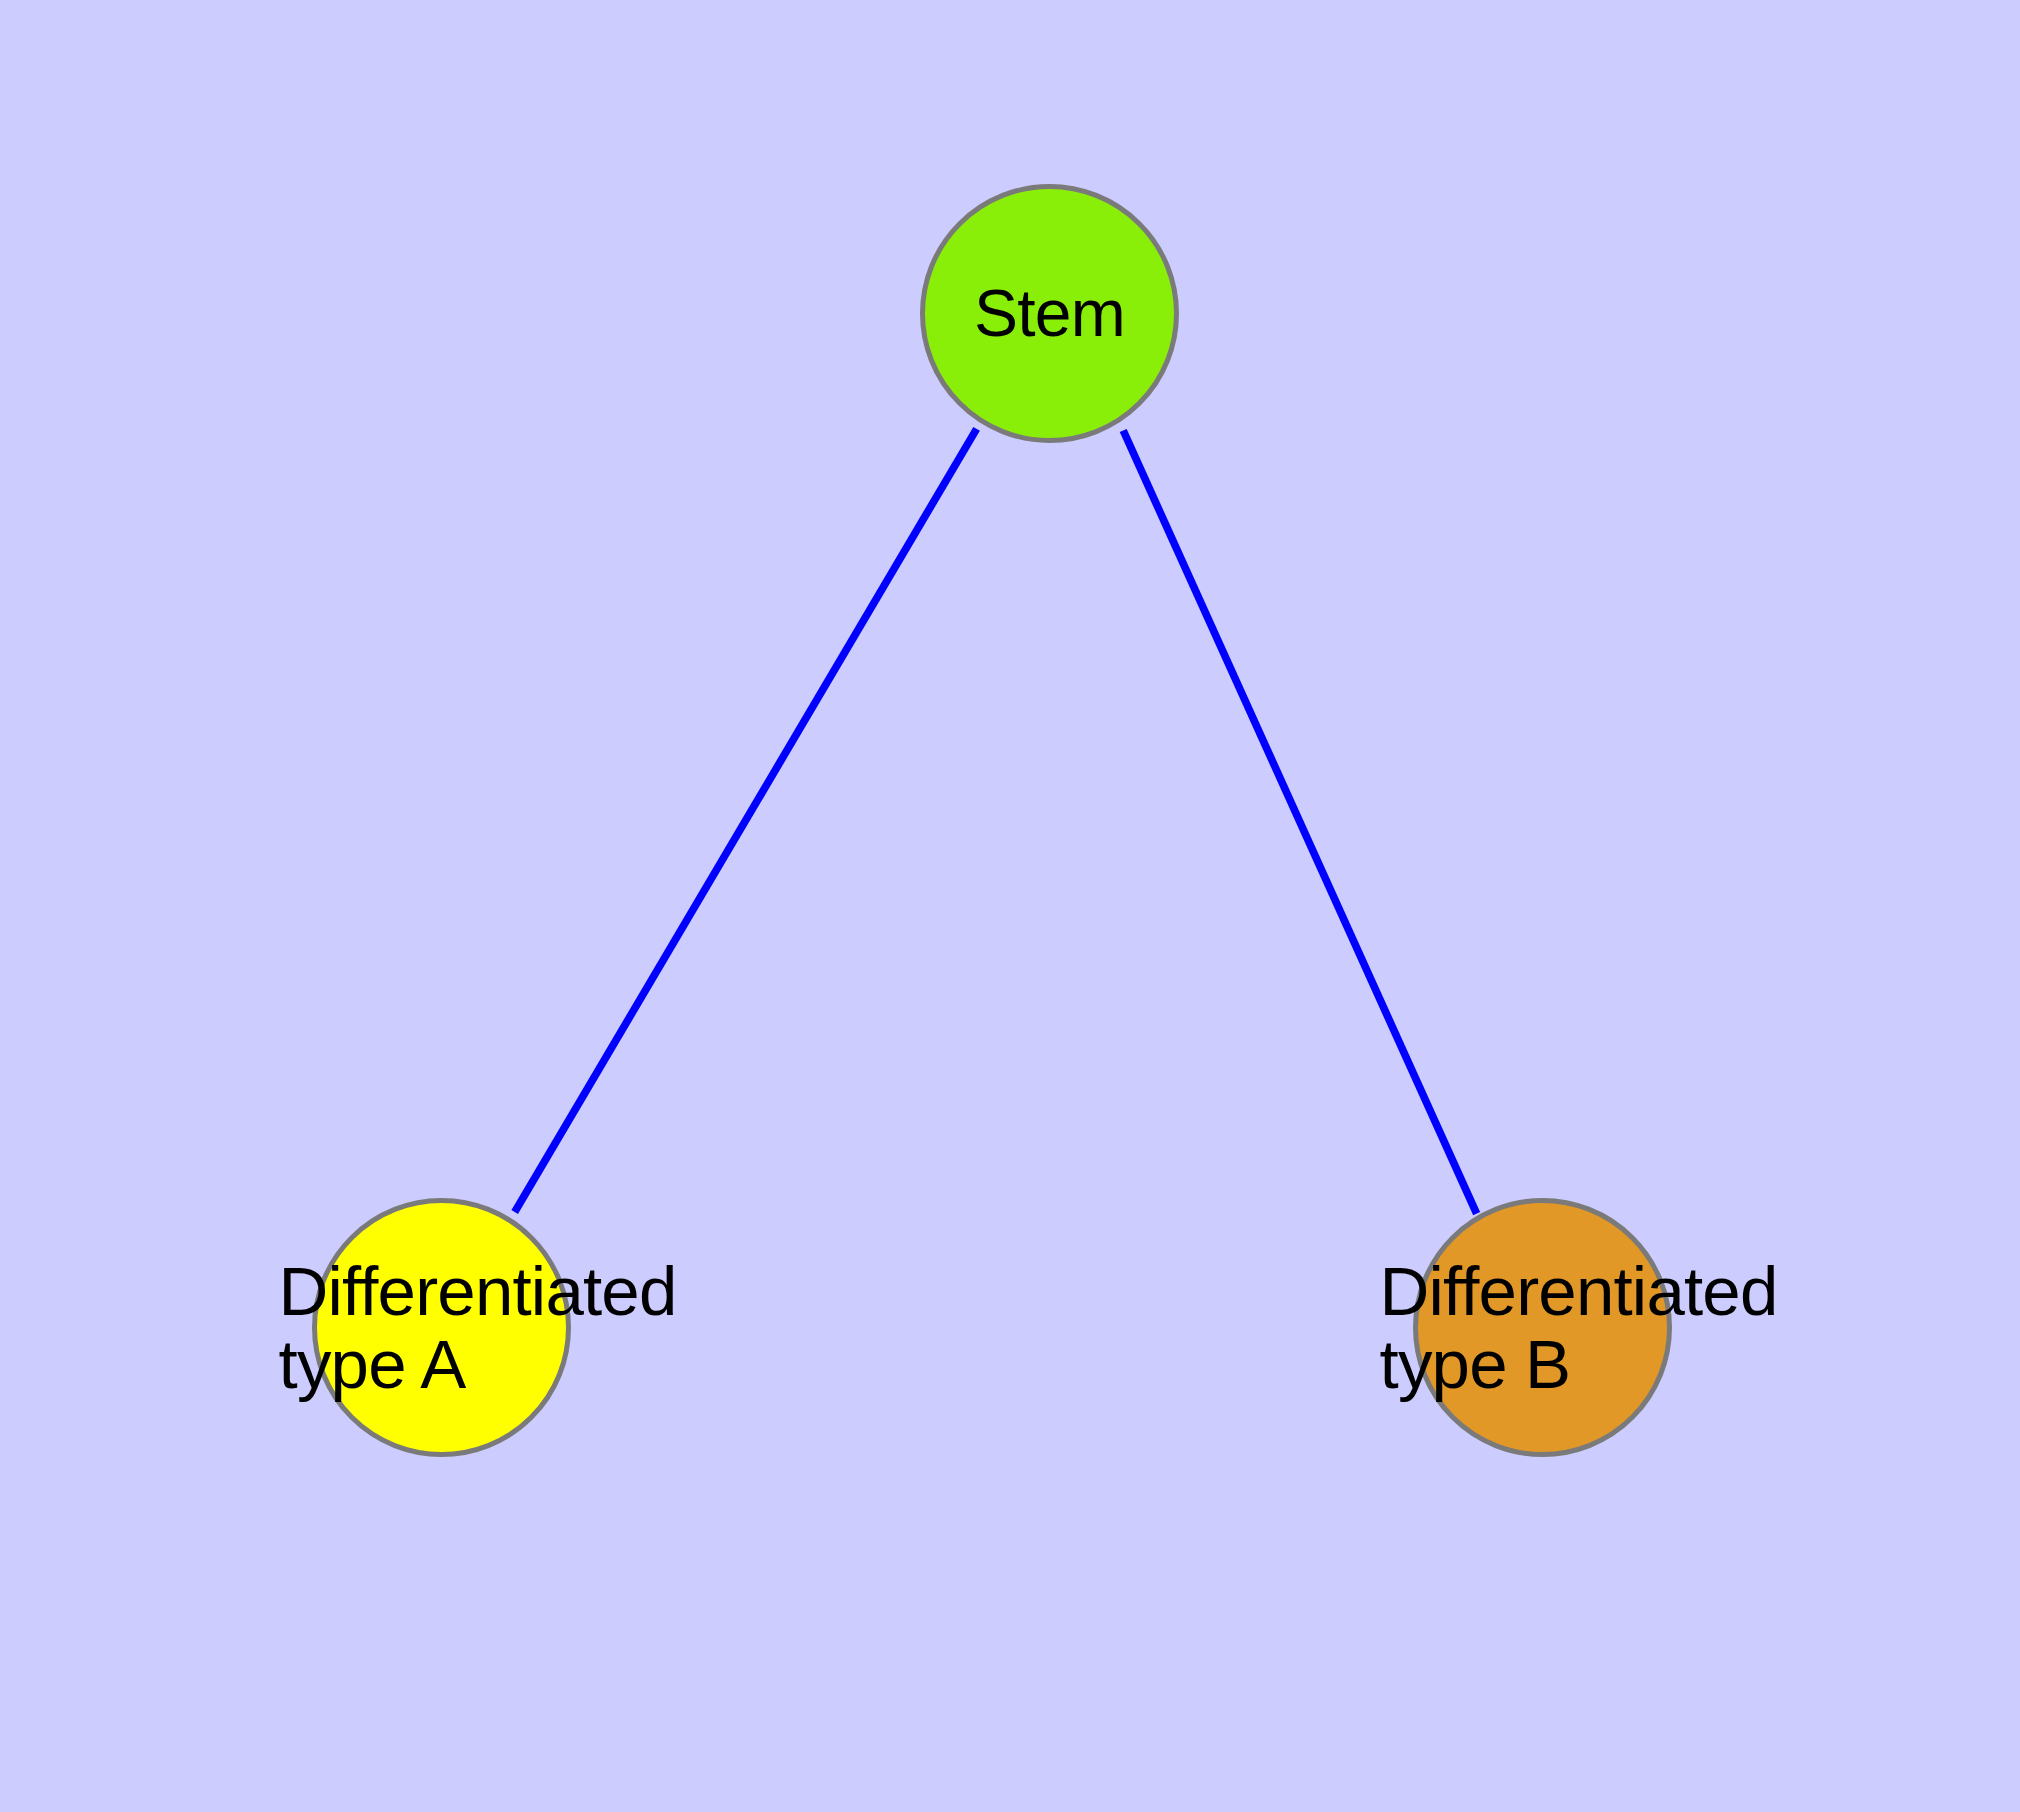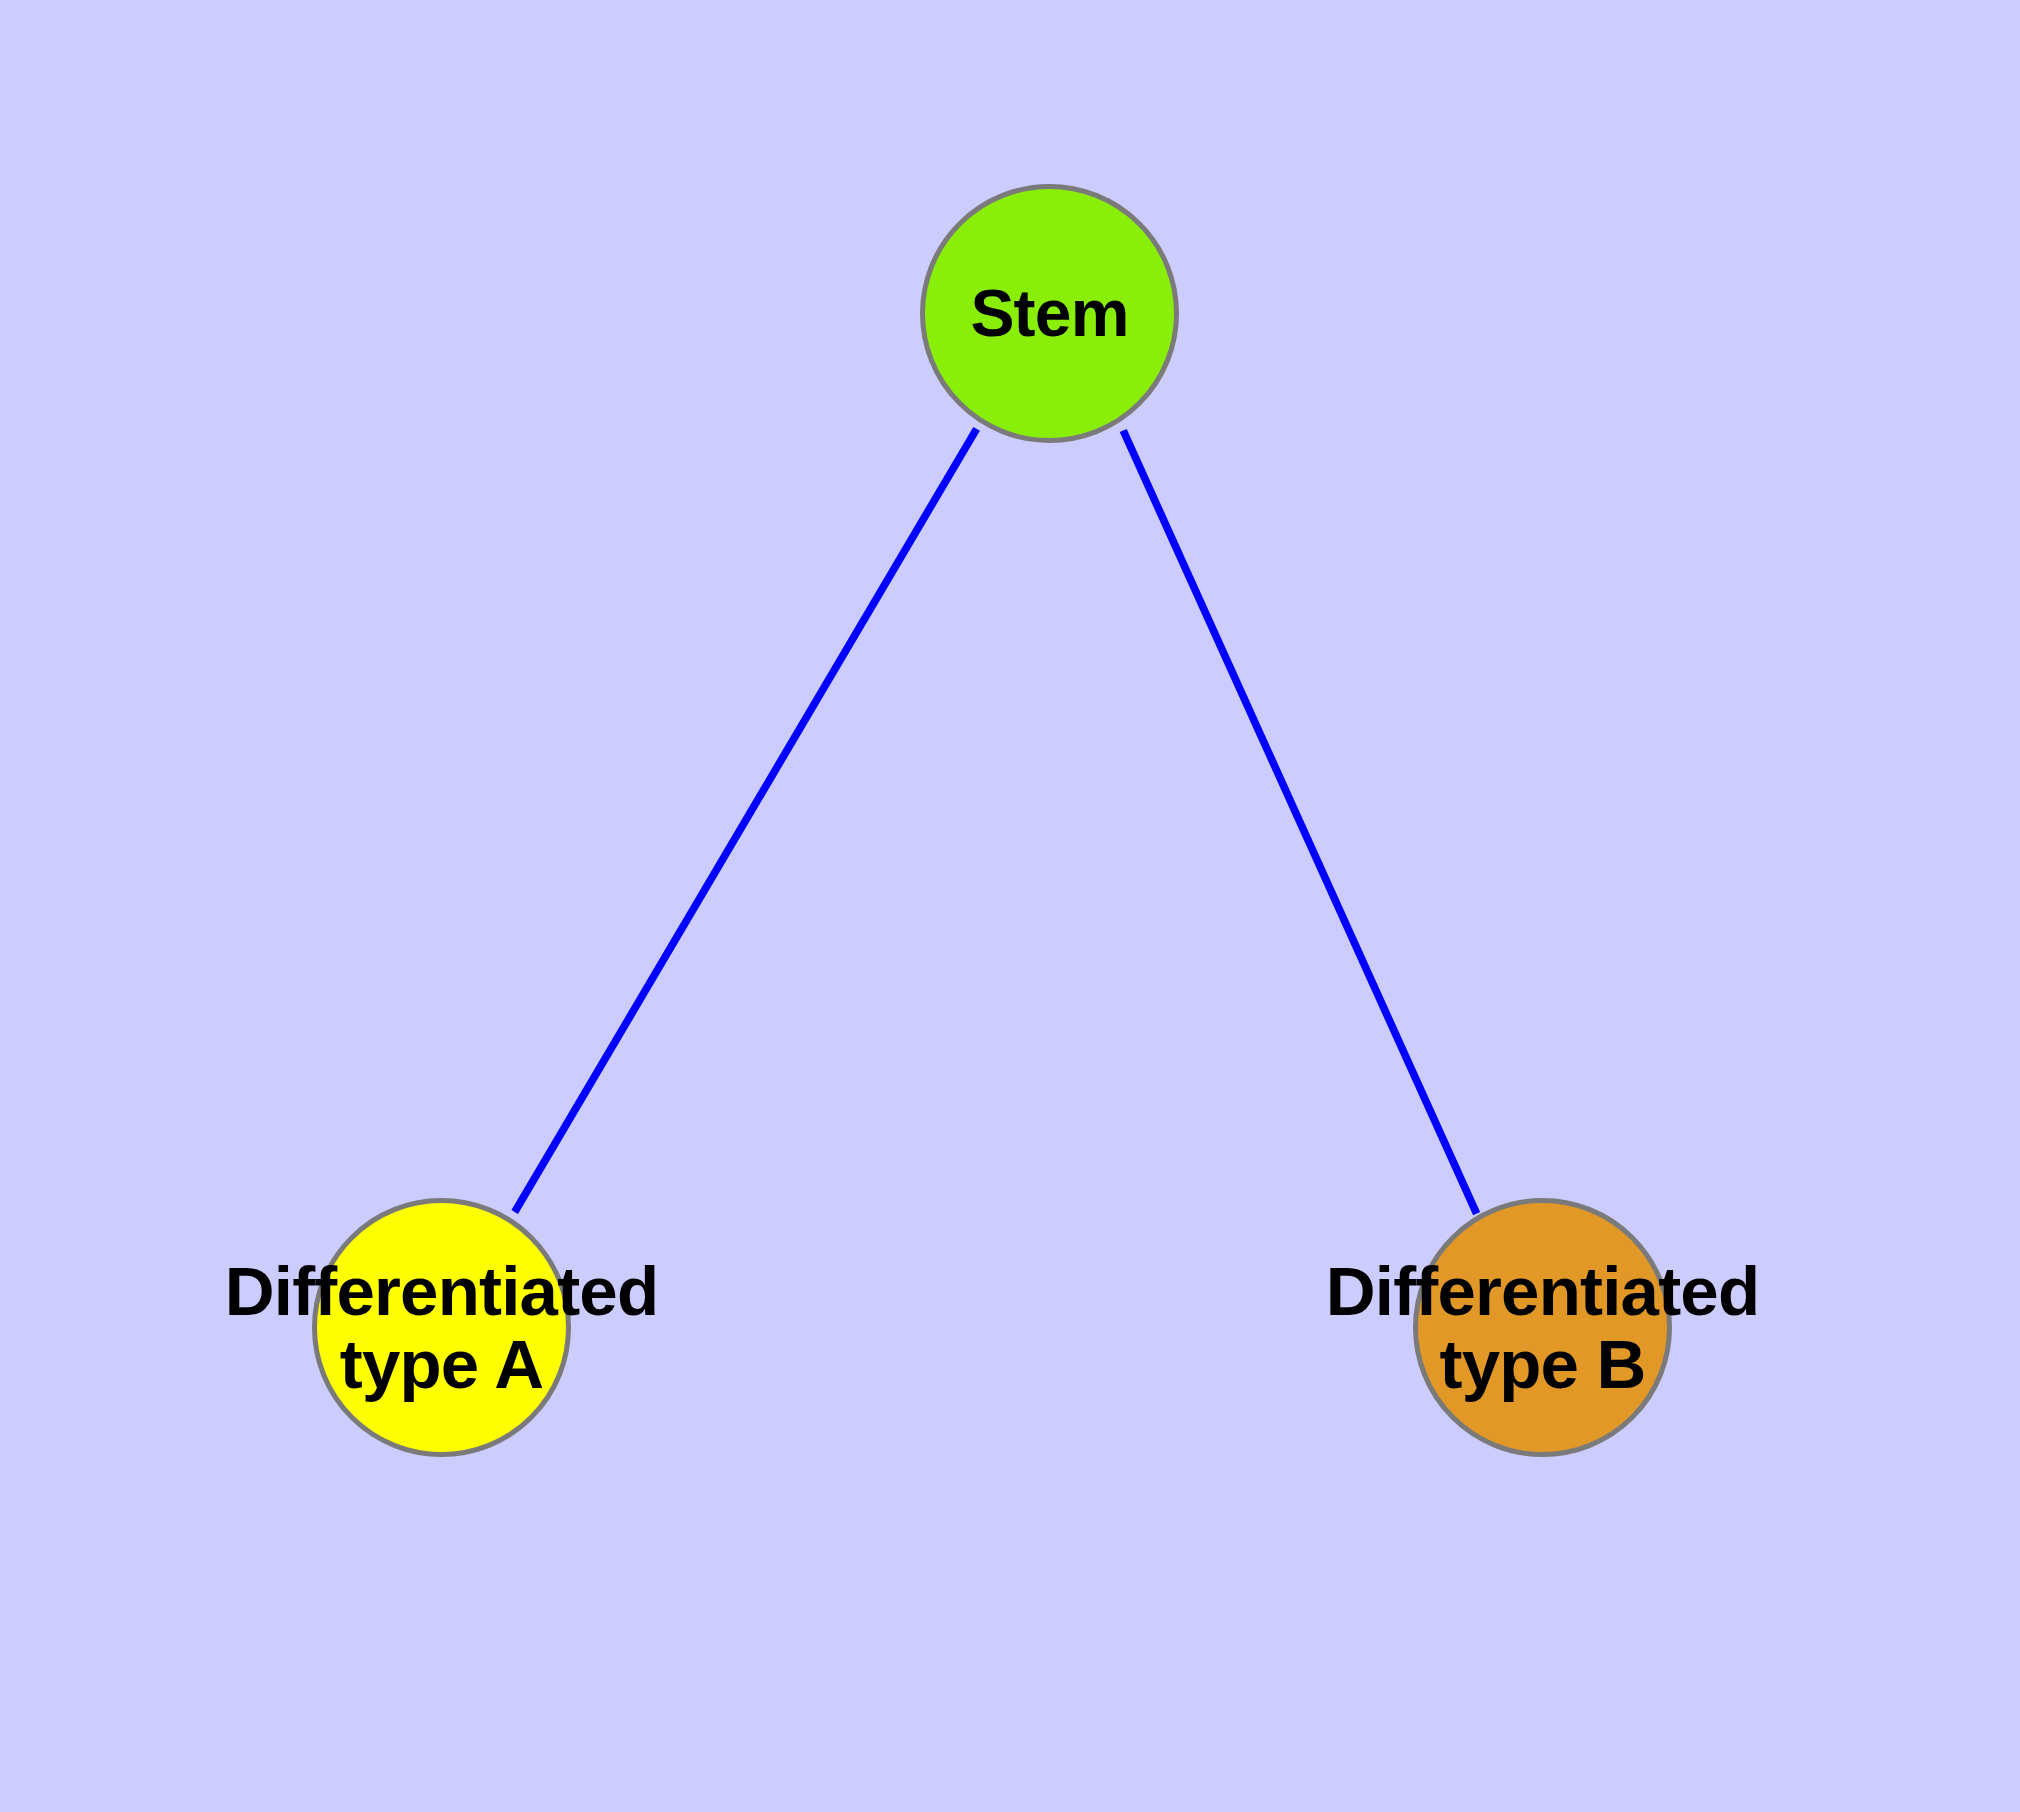--- a/index.html
+++ b/index.html
@@ -36,23 +36,22 @@
     display: flex;
     align-items: center;
     justify-content: center;
   }
   .node-label {
     position: absolute;
     left: 50%;
     top: 50%;
     transform: translate(-50%, -50%);
     white-space: pre;
-    text-align: center;
     color: #000000;
-    font-weight: bold;
+    font-weight: normal;
     line-height: 1.06;
     letter-spacing: -0.8px;
     pointer-events: none;
   }
   #node-stem {
     left: 920px;
     top: 184px;
     width: 259px;
     height: 259px;
     background: #8aef08;
@@ -70,20 +69,21 @@
   #node-diff-b {
     left: 1413px;
     top: 1198px;
     width: 259px;
     height: 259px;
     background: #e19826;
   }
   #node-diff-a .node-label,
   #node-diff-b .node-label {
     font-size: 69px;
+    margin-left: 36px;
   }
 </style>
 </head>
 <body>
 
 <div id="graph-canvas">
 
   <svg id="edge-layer" viewBox="0 0 2384 2138">
     <line x1="1152" y1="506" x2="607" y2="1430" stroke="#0000ff" stroke-width="9"></line>
     <line x1="1325" y1="508" x2="1742" y2="1432" stroke="#0000ff" stroke-width="9"></line>

